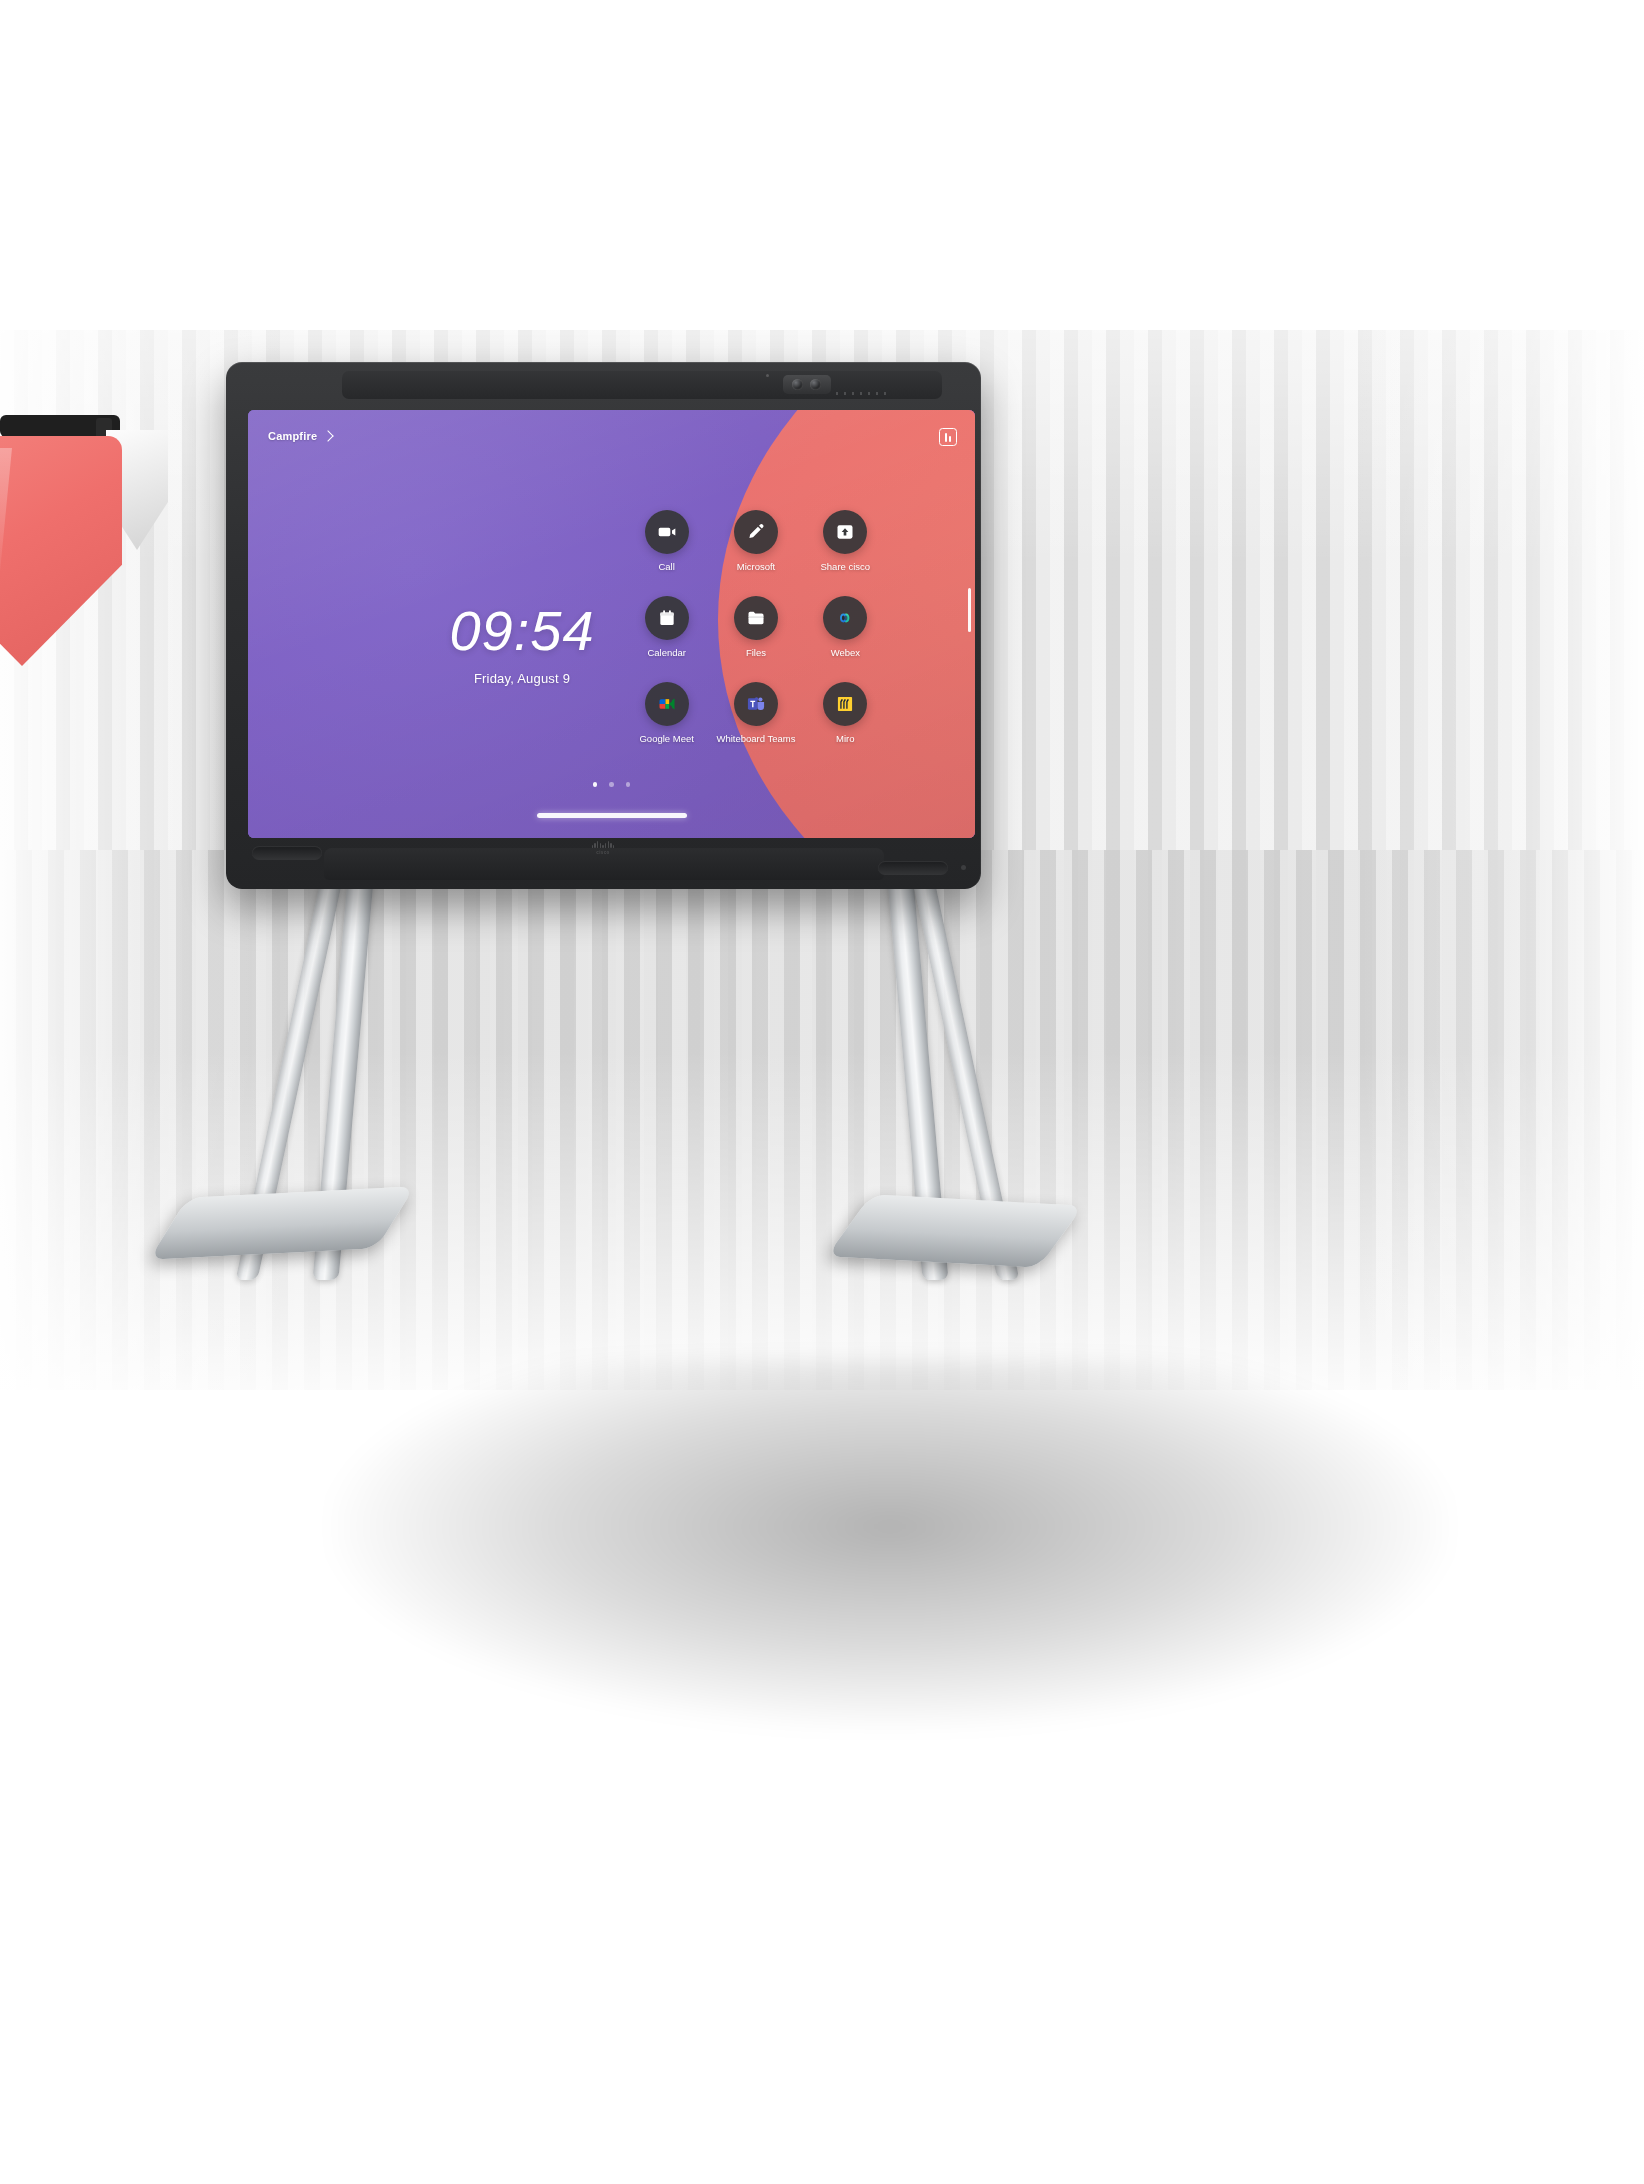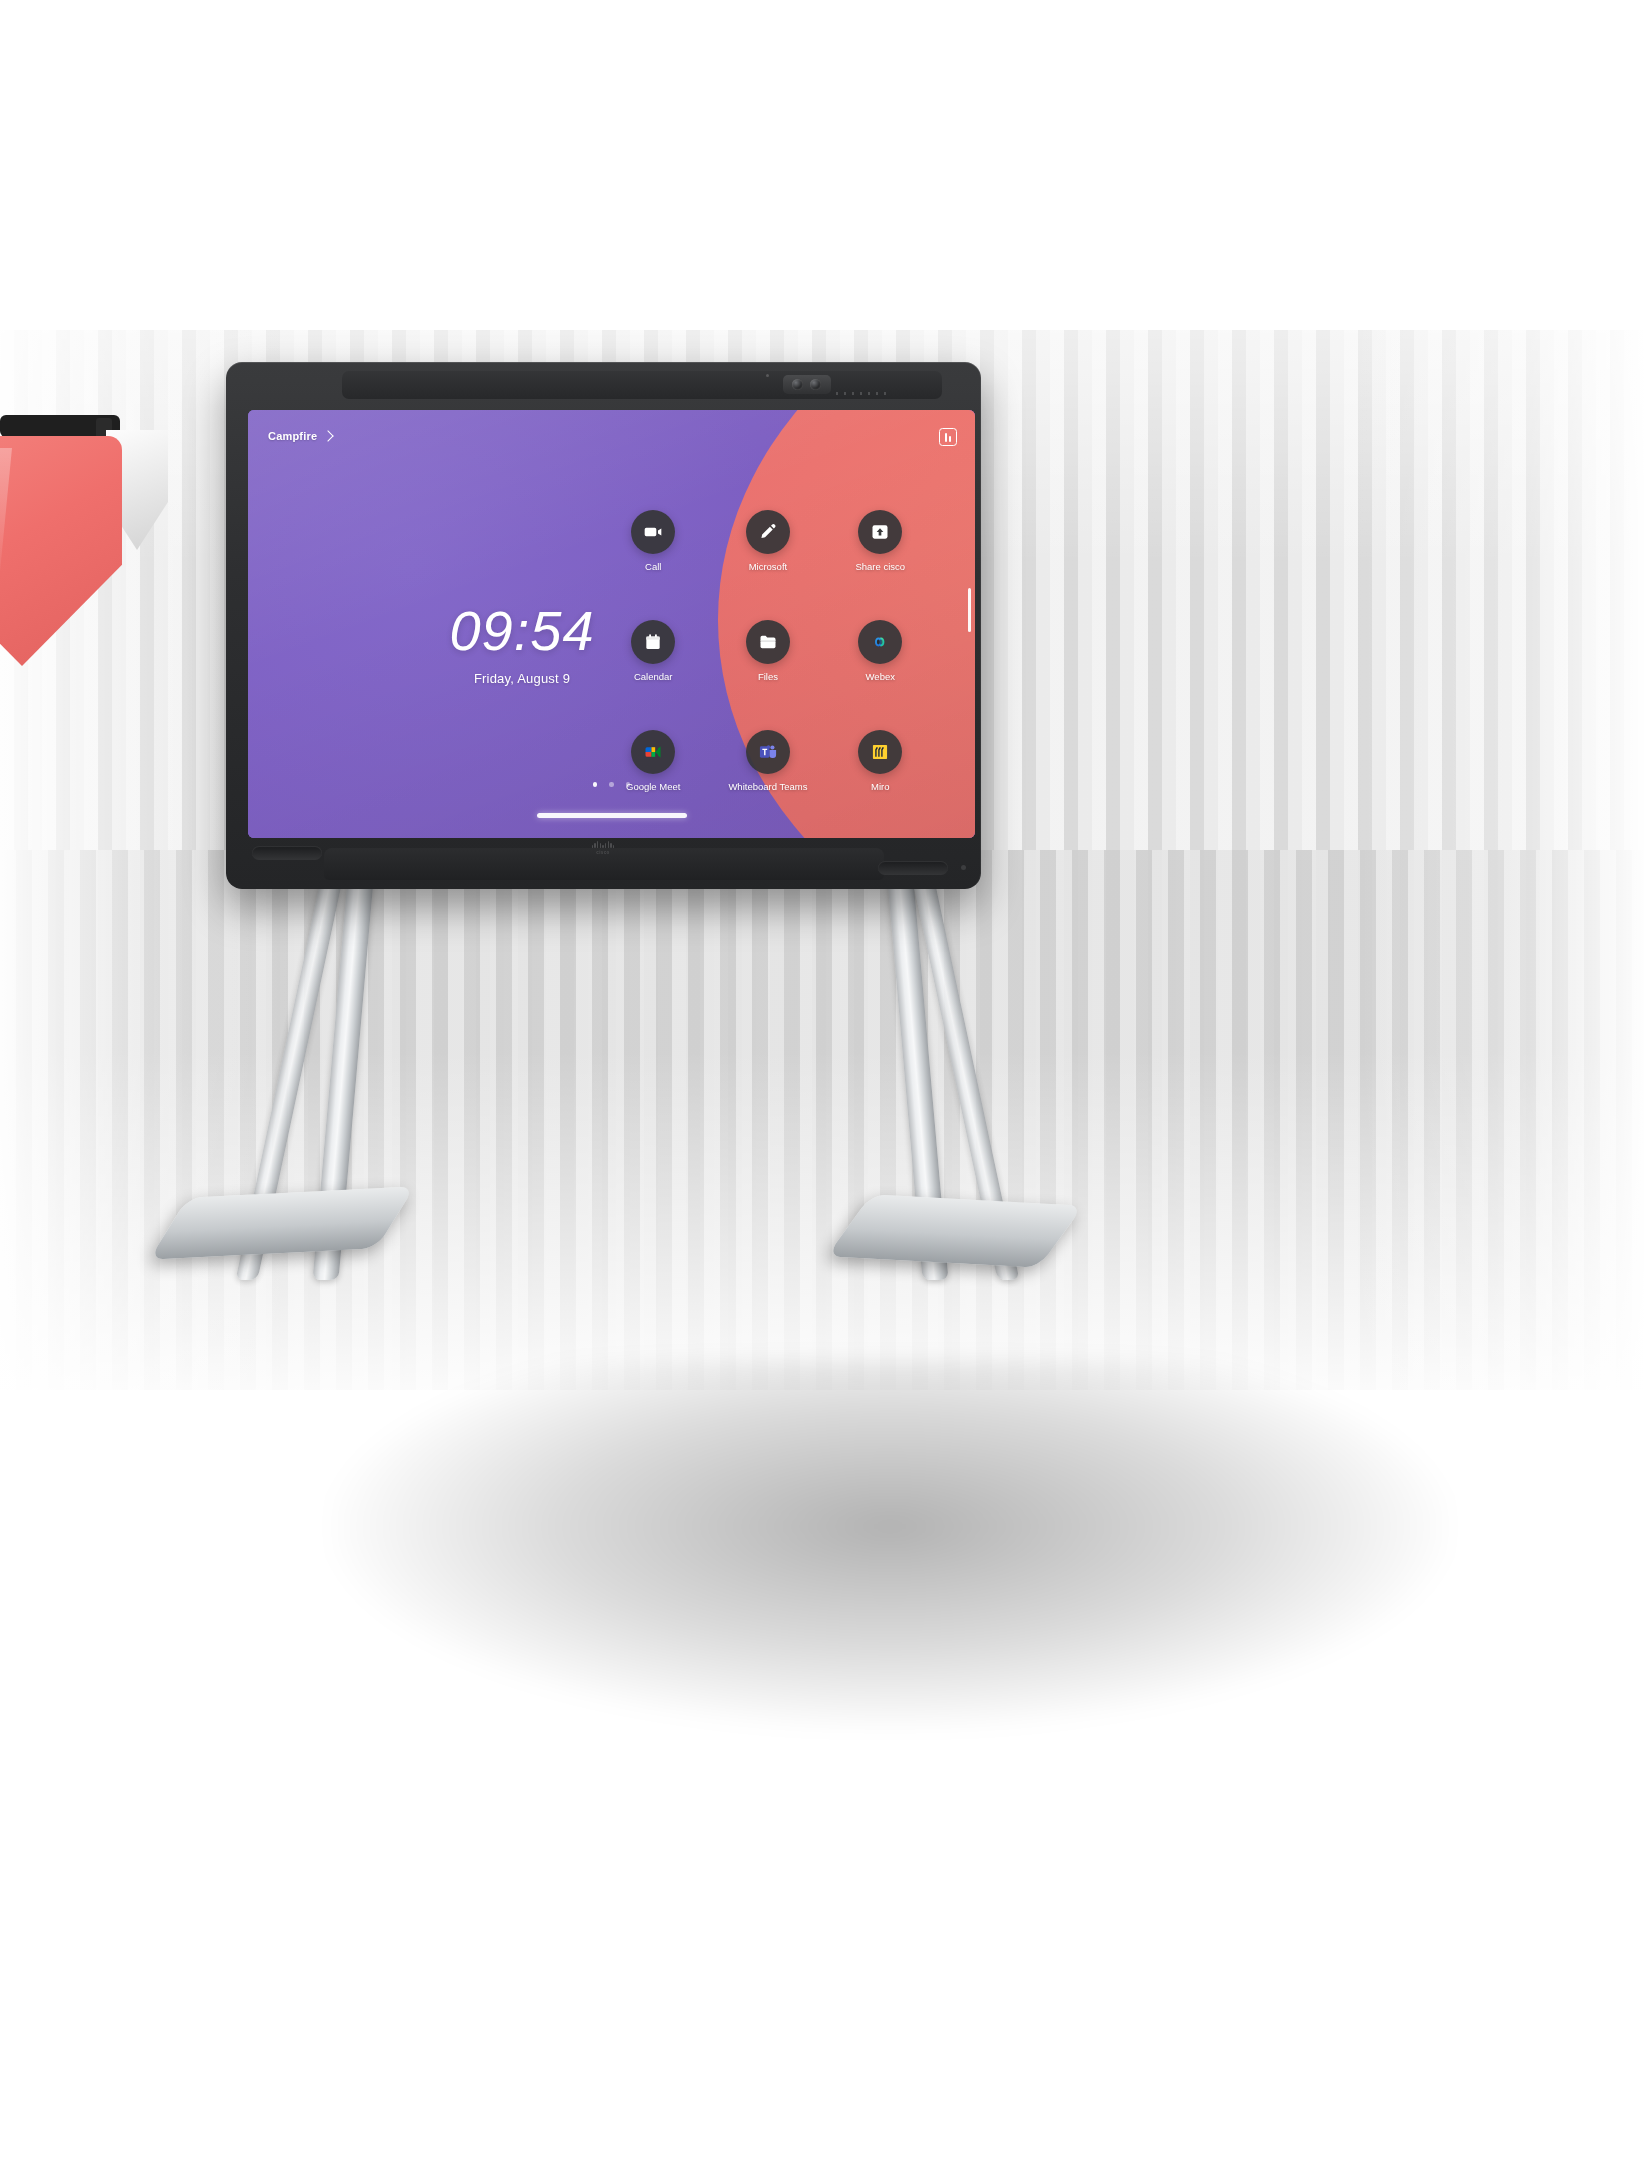--- a/index.html
+++ b/index.html
@@ -83,21 +83,21 @@
   .sliders i:nth-child(1){height:9px;}
   .sliders i:nth-child(2){height:6px;}
 
   .clock{position:absolute;left:164px;top:193px;width:220px;text-align:center;color:#fff;}
   .clock .time{font-size:56px;font-weight:300;letter-spacing:1px;line-height:1;
      text-shadow:0 2px 6px rgba(0,0,0,.16);font-family:"Liberation Sans",sans-serif;font-style:italic;}
   .clock .date{margin-top:12px;font-size:13px;font-weight:400;letter-spacing:.2px;
      text-shadow:0 1px 3px rgba(0,0,0,.18);}
 
   .grid{position:absolute;left:378px;top:100px;width:260px;
-     display:grid;grid-template-columns:repeat(3,1fr);row-gap:24px;column-gap:8px;gap:48px;}
+     display:grid;grid-template-columns:repeat(3,1fr);row-gap:24px;column-gap:8px;}
   .app{display:flex;flex-direction:column;align-items:center;cursor:pointer;}
   .bubble{width:44px;height:44px;border-radius:50%;background:rgba(54,54,56,.93);
      display:flex;align-items:center;justify-content:center;box-shadow:0 3px 10px rgba(0,0,0,.22);}
   .applabel{margin-top:7px;font-size:9.5px;color:#fff;white-space:nowrap;
      text-shadow:0 1px 3px rgba(0,0,0,.28);}
 
   .dots{position:absolute;left:0;right:0;top:372px;display:flex;justify-content:center;gap:12px;}
   .dots span{width:4.5px;height:4.5px;border-radius:50%;background:rgba(255,255,255,.45);}
   .dots span.on{background:rgba(255,255,255,.95);}
 

